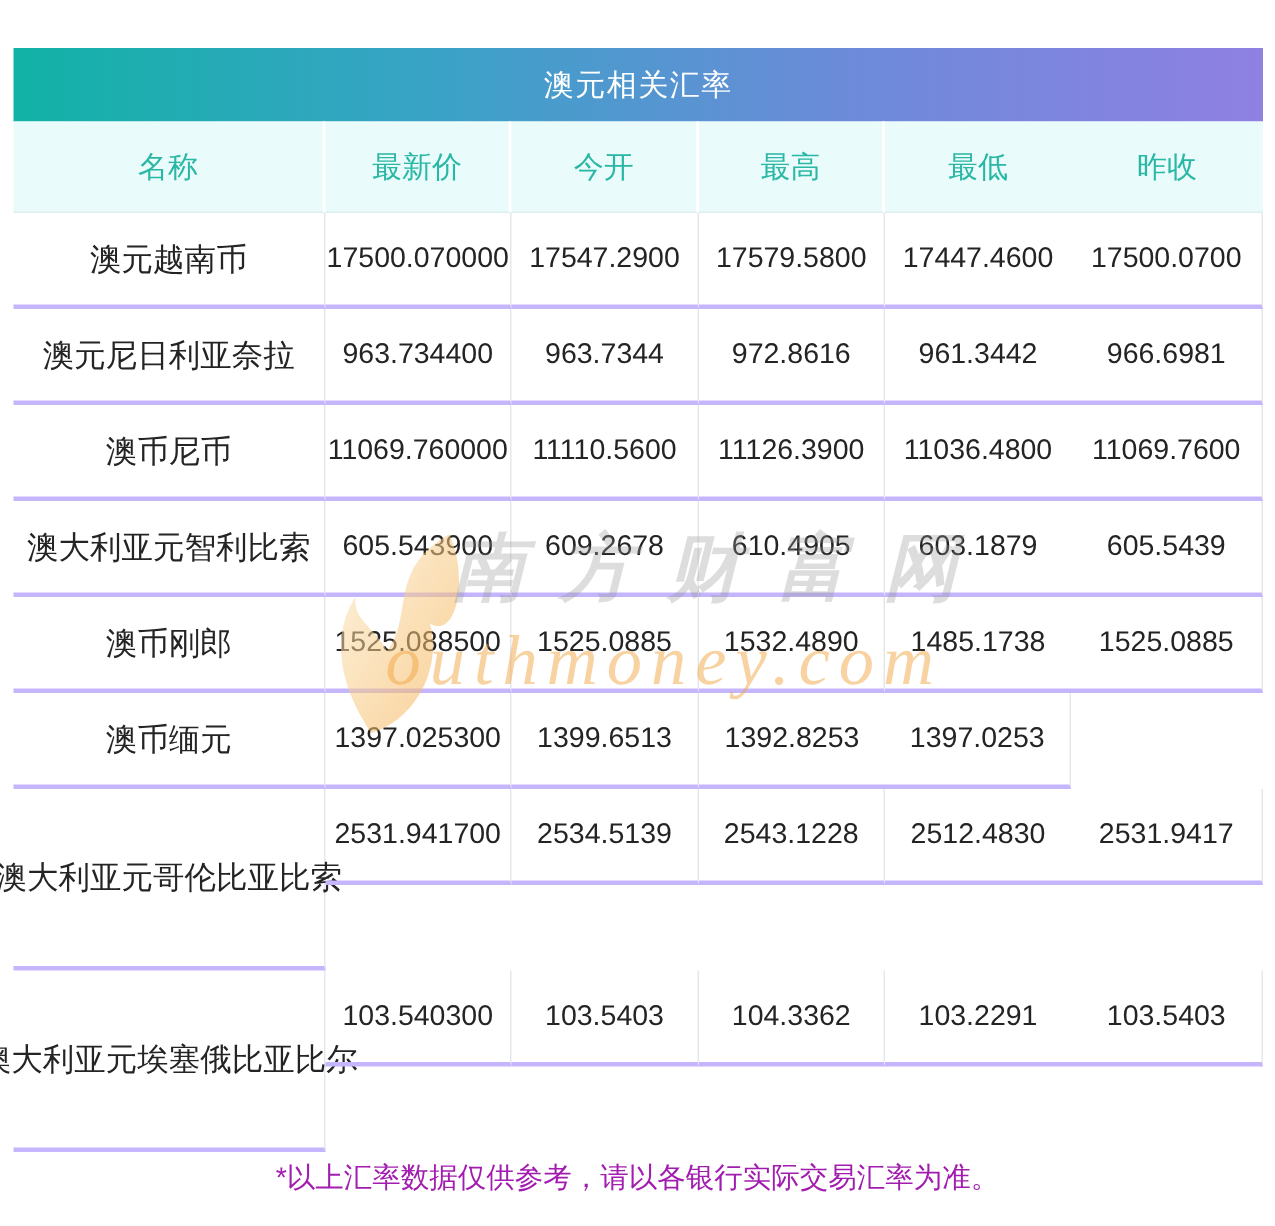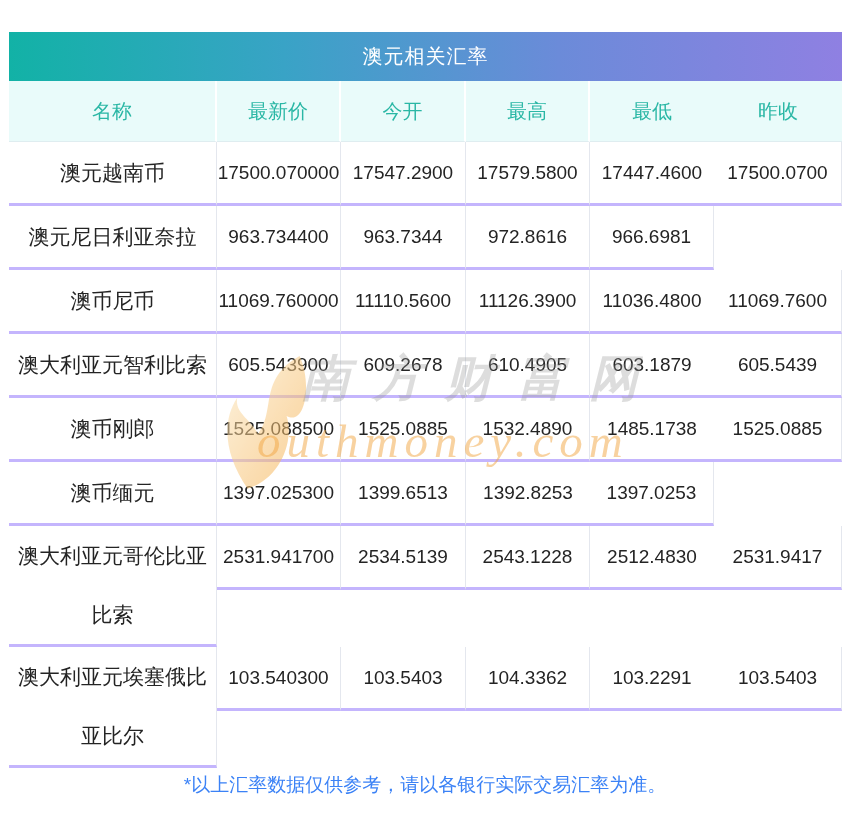--- a/index.html
+++ b/index.html
@@ -10,30 +10,30 @@
              color:#ffffff;font-size:20px;letter-spacing:1px;position:relative;z-index:2;font-family:Liberation Serif, serif;}
   .grid{display:grid;grid-template-columns:208px 124px 125px 124px 124px 128px;position:relative;z-index:2;}
   .hcell{height:60px;background:#e9fbfa;color:#2ab7a5;font-size:20px;
          display:flex;align-items:center;justify-content:center;border-bottom:1px solid #dfedf0;}
   .gapR{border-right:2px solid #ffffff;}
   .cell{height:61px;display:flex;align-items:center;justify-content:center;
         font-size:19px;color:#242424;border-bottom:3px solid #c4b5fd;white-space:nowrap;overflow:visible;}
   .cell.name{font-size:21px;}
   .bR{border-right:1px solid #e4e7ee;}
   .row.tall{grid-template-rows:61px 60px;}
-  .row.tall .name{grid-row:1/3;height:auto;flex-direction:column;justify-content:center;padding:0;}
+  .row.tall .name{grid-row:1/3;height:auto;flex-direction:row;justify-content:center;padding:0;}
   .nline{height:60px;display:flex;align-items:center;justify-content:center;}
   .filler{grid-row:2;height:60px;border:0;}
   .wm{position:absolute;left:0;top:0;width:833px;height:719px;pointer-events:none;overflow:hidden;z-index:3;}
   .wm-cn{position:absolute;left:292px;top:322px;font-size:49px;font-weight:bold;line-height:1;
          font-family:"Liberation Serif",serif;letter-spacing:23px;color:rgba(150,150,150,0.32);font-style:italic;}
   .wm-en{position:absolute;left:248px;top:386px;font-size:47px;font-style:italic;line-height:1;
          font-family:"Liberation Serif",serif;letter-spacing:6px;color:rgba(242,166,66,0.5);}
   .wm-flame{position:absolute;left:210px;top:318px;width:130px;height:150px;opacity:0.55;}
-  .footer{position:absolute;left:0;top:772px;width:850px;text-align:center;color:#3b82f6;font-size:19px;}
+  .footer{position:absolute;left:0;top:772px;width:850px;text-align:center;color:#a21caf;font-size:19px;}
 </style>
 </head>
 <body>
 
 <div class="panel">
 
   <div class="title-bar">
     <span>澳元相关汇率</span>
   </div>
 
@@ -53,20 +53,21 @@
     <div class="cell bR">17579.5800</div>
     <div class="cell">17447.4600</div>
     <div class="cell bR">17500.0700</div>
   </div>
 
   <div class="grid row">
     <div class="cell name bR">澳元尼日利亚奈拉</div>
     <div class="cell bR">963.734400</div>
     <div class="cell bR">963.7344</div>
     <div class="cell bR">972.8616</div>
+    <div class="cell">961.3442</div>
     <div class="cell bR">966.6981</div>
   </div>
 
   <div class="grid row">
     <div class="cell name bR">澳币尼币</div>
     <div class="cell bR">11069.760000</div>
     <div class="cell bR">11110.5600</div>
     <div class="cell bR">11126.3900</div>
     <div class="cell">11036.4800</div>
     <div class="cell bR">11069.7600</div>

